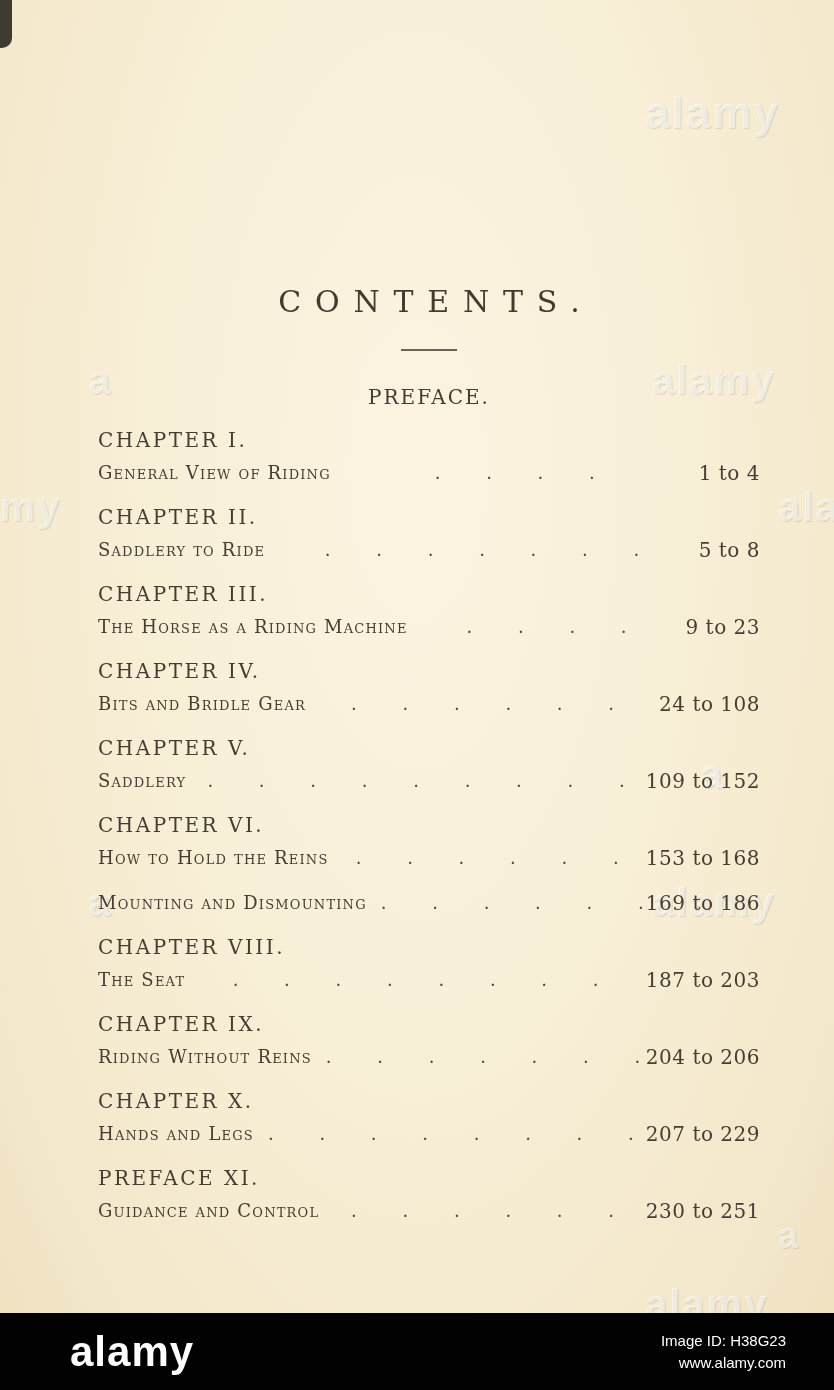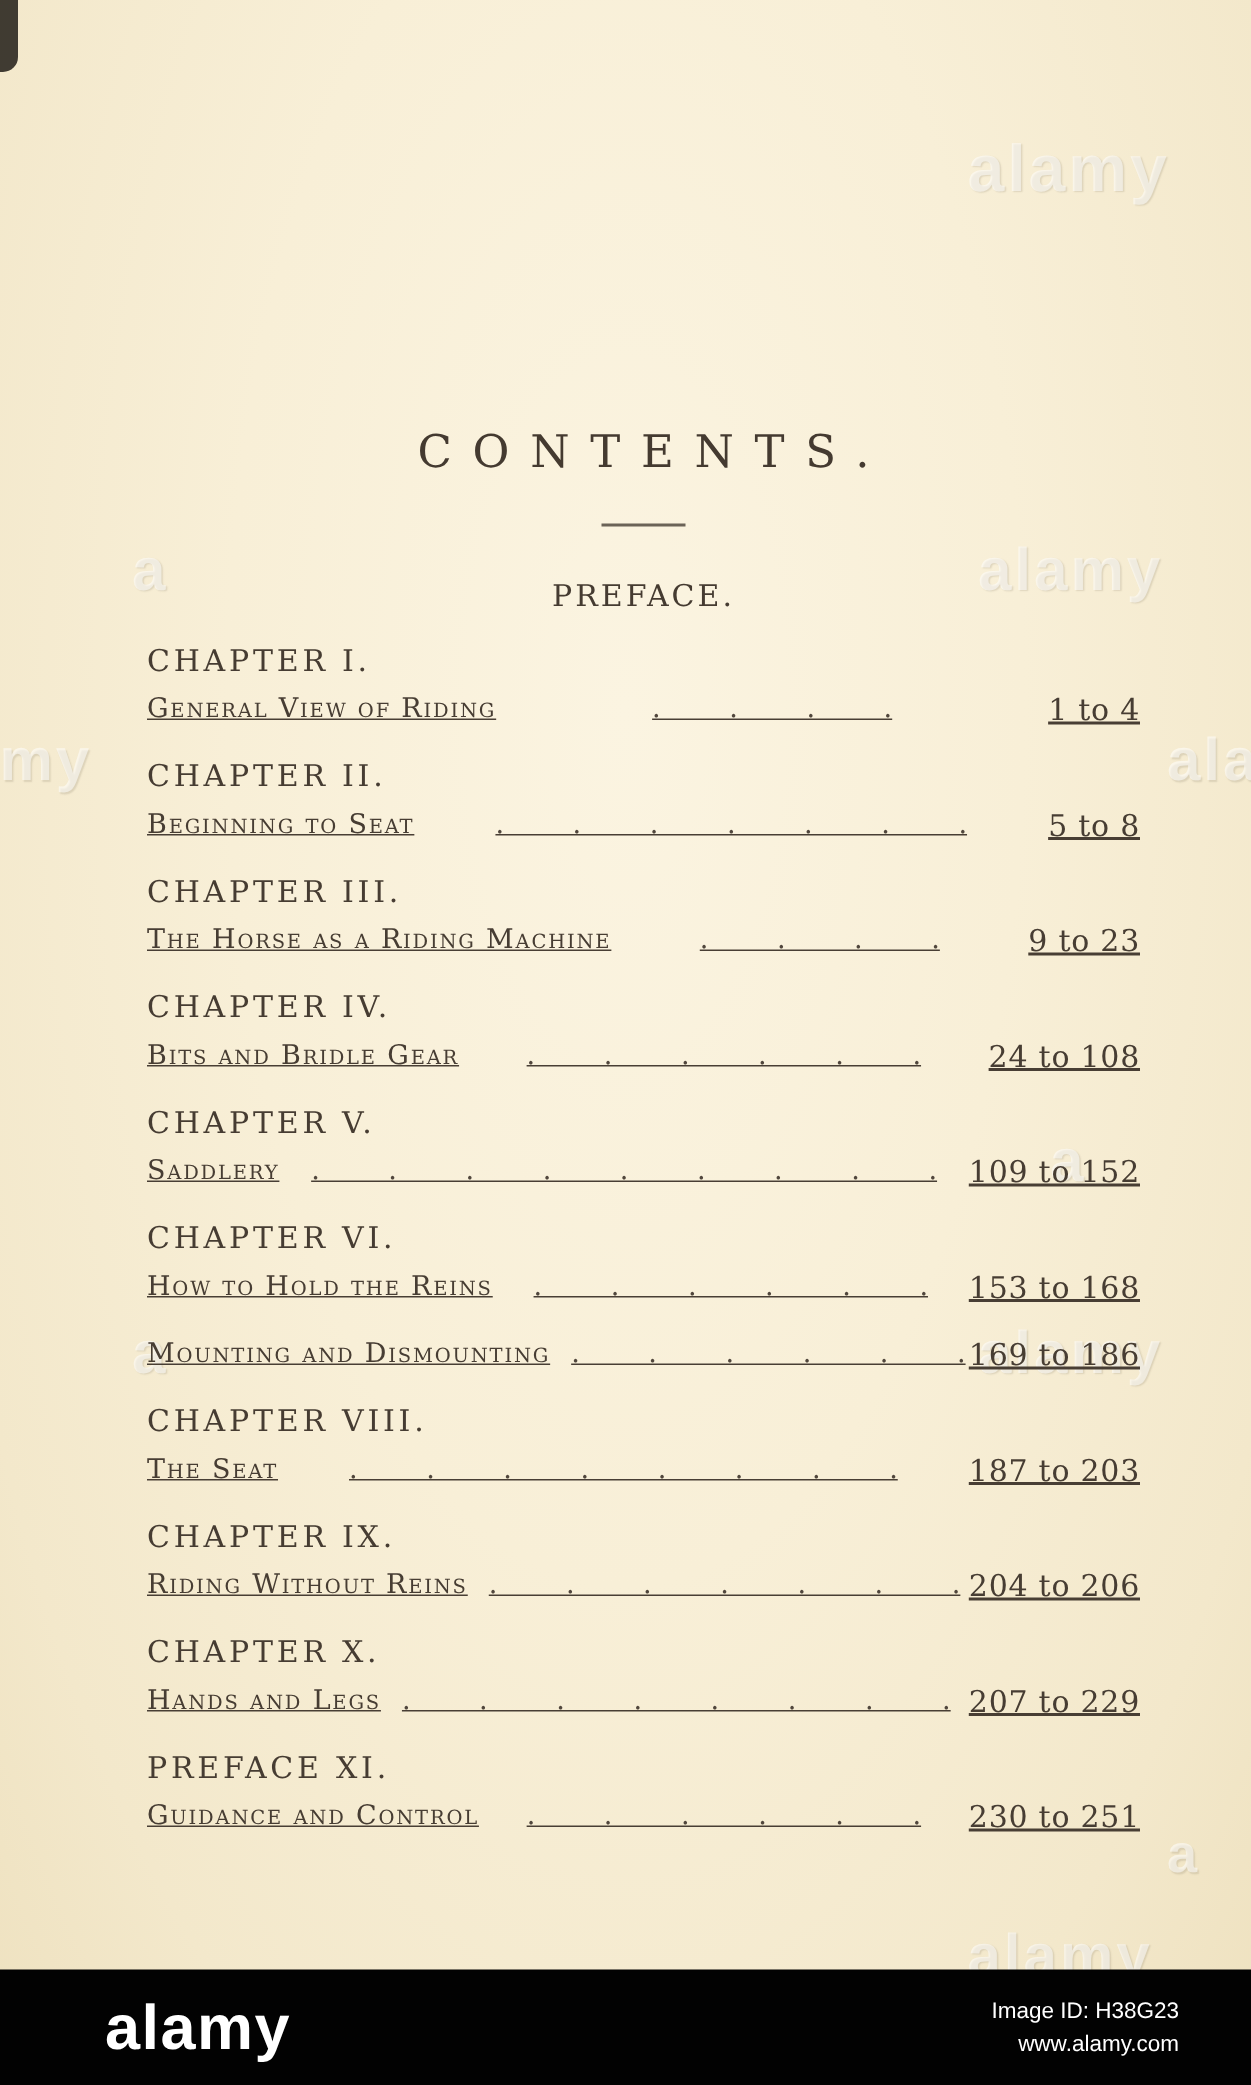--- a/index.html
+++ b/index.html
@@ -66,21 +66,20 @@
     font-size: 20px;
     letter-spacing: 2.5px;
     margin-bottom: 8px;
     color: #463c32;
   }
   .entry {
     display: flex;
     align-items: flex-end;
     font-size: 18px;
     line-height: 26px;
-    text-decoration: underline;
   }
   .entry-title {
     font-variant: small-caps;
     letter-spacing: 1.2px;
     white-space: nowrap;
     color: #473d33;
   }
   .dots {
     flex: 1;
     text-align: center;
@@ -151,21 +150,21 @@
       <div class="entry">
         <span class="entry-title">General View of Riding</span>
         <span class="dots">. . . .</span>
         <span class="pages">1 to 4</span>
       </div>
     </div>
 
     <div class="chapter">
       <div class="chapter-heading">CHAPTER II.</div>
       <div class="entry">
-        <span class="entry-title">Beginning to Seat</span>
+        <span class="entry-title">Saddlery to Ride</span>
         <span class="dots">. . . . . . .</span>
         <span class="pages">5 to 8</span>
       </div>
     </div>
 
     <div class="chapter">
       <div class="chapter-heading">CHAPTER III.</div>
       <div class="entry">
         <span class="entry-title">The Horse as a Riding Machine</span>
         <span class="dots">. . . .</span>

